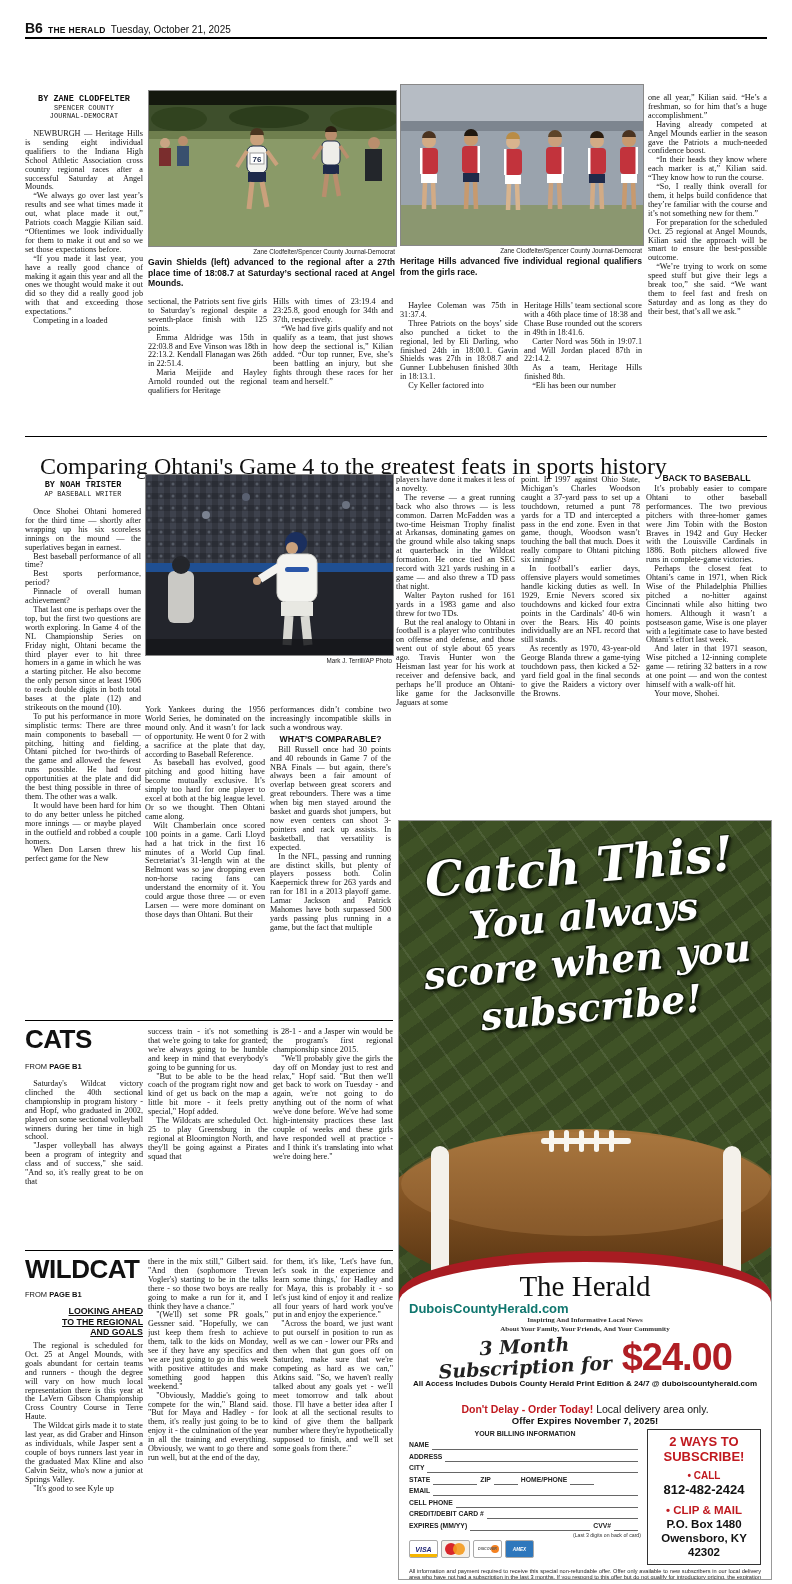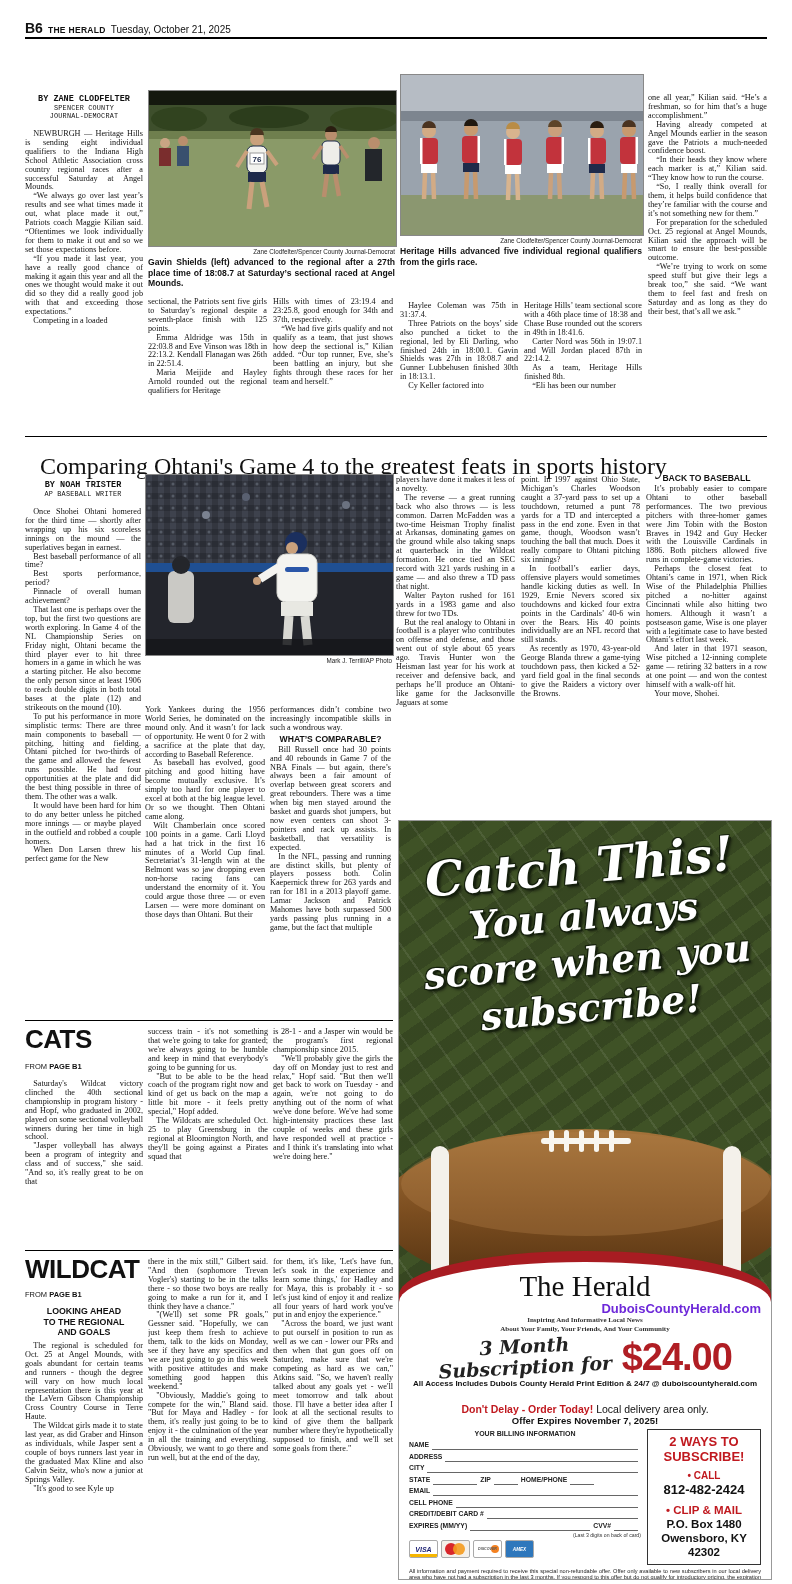--- a/index.html
+++ b/index.html
@@ -34,40 +34,40 @@
   .credit{font-family:"Liberation Sans","DejaVu Sans",sans-serif;font-size:6.3px;line-height:8px;
           text-align:right;color:#222;margin:1px 0 1px;}
   .cap{font-family:"Liberation Sans","DejaVu Sans",sans-serif;font-weight:bold;font-size:8.6px;
        line-height:10.6px;text-align:justify;margin:0;}
   
   .jump-title{position:absolute;font-family:"Liberation Sans","DejaVu Sans",sans-serif;
               font-weight:800;font-size:26px;line-height:27px;letter-spacing:-.5px;}
   .fromline{position:absolute;font-family:"Liberation Sans","DejaVu Sans",sans-serif;font-size:7.5px;}
   .fromline b{font-weight:bold;}
   .looking{position:absolute;font-family:"Liberation Sans","DejaVu Sans",sans-serif;font-weight:bold;
-           font-size:8.8px;line-height:10.5px;text-align:center;}
+           font-size:8.8px;line-height:10.5px;text-align:right;text-decoration:underline;}
   
   .ad{position:absolute;left:398px;top:820px;width:374px;height:760px;overflow:hidden;
       border:1px solid #999;box-sizing:border-box;}
   .field{position:absolute;inset:0;background-color:#3f5226;
     background-image:repeating-linear-gradient(55deg,rgba(255,255,255,.08) 0 2px,transparent 2px 26px),
                      repeating-linear-gradient(-35deg,rgba(0,0,0,.14) 0 14px,transparent 14px 28px);}
   .catch{position:absolute;left:0;top:18px;width:100%;text-align:center;transform:rotate(-5deg);
          color:#fff;font-family:"DejaVu Serif","Liberation Serif",serif;font-style:italic;font-weight:bold;
          text-shadow:2px 2px 0 #15200d,-1px -1px 0 #15200d,1px -1px 0 #15200d,-1px 1px 0 #15200d,3px 3px 3px rgba(0,0,0,.6);}
   .catch .l1{font-size:48px;line-height:54px;}
   .catch .l2{font-size:38px;line-height:46px;}
   .fb{position:absolute;left:-8px;top:285px;width:390px;height:195px;}
   .redarc{position:absolute;left:0;right:0;top:430px;bottom:0;background:#a81c22;
           border-radius:50% 50% 0 0 / 44px;}
   .whitepanel{position:absolute;left:0;right:0;top:441px;bottom:0;background:#fff;
               border-radius:50% 50% 0 0 / 40px;overflow:hidden;padding:10px 10px 4px;box-sizing:border-box;
               font-family:"Liberation Sans","DejaVu Sans",sans-serif;}
   .brand{text-align:center;font-family:"Liberation Serif","DejaVu Serif",serif;font-size:29px;line-height:29px;color:#111;}
-  .site{text-align:right;font-weight:bold;font-size:13px;line-height:15px;color:#6d28d9;}
+  .site{text-align:left;font-weight:bold;font-size:13px;line-height:15px;color:#0f766e;}
   .tag{text-align:center;font-family:"Liberation Serif","DejaVu Serif",serif;font-weight:bold;
        font-size:7px;line-height:8.5px;color:#333;}
   .offer{display:flex;justify-content:center;align-items:center;gap:10px;margin:3px 0 1px;}
   .script{font-family:"DejaVu Serif","Liberation Serif",serif;font-style:italic;font-weight:bold;
           font-size:19px;line-height:21px;text-align:center;color:#222;transform:rotate(-3deg);}
   .price{color:#b01e24;font-weight:bold;font-size:38px;line-height:38px;letter-spacing:-1px;}
   .access{text-align:center;font-weight:bold;font-size:8px;line-height:10px;color:#111;}
   .urgency{text-align:center;font-size:10.5px;line-height:12px;margin-top:14px;}
   .urgency .red{color:#c0191f;font-weight:bold;}
   .expires{text-align:center;font-weight:bold;font-size:9.5px;line-height:11px;}
@@ -166,21 +166,21 @@
     <div class="credit">Zane Clodfelter/Spencer County Journal-Democrat</div>
     <figcaption class="cap">Gavin Shields (left) advanced to the regional after a 27th place time of 18:08.7 at Saturday’s sectional raced at Angel Mounds.</figcaption>
   </figure>
 
   <div class="col" style="left:148px;top:298px;width:119px;height:134px;">sectional, the Patriots sent five girls to Saturday’s regional despite a seventh-place finish with 125 points.
  Emma Aldridge was 15th in 22:03.8 and Eve Vinson was 18th in 22:13.2. Kendall Flanagan was 26th in 22:51.4.
  Maria Meijide and Hayley Arnold rounded out the regional qualifiers for Heritage</div>
   <div class="col" style="left:273px;top:298px;width:120px;height:134px;">Hills with times of 23:19.4 and 23:25.8, good enough for 34th and 37th, respectively.
  “We had five girls qualify and not qualify as a team, that just shows how deep the sectional is,” Kilian added. “Our top runner, Eve, she’s been battling an injury, but she fights through these races for her team and herself.”</div>
 
-  <figure class="ph" style="left:400px;top:74px;width:242px;">
+  <figure class="ph" style="left:400px;top:84px;width:242px;">
     <svg viewBox="0 0 242 160" width="242" height="160">
       <rect width="242" height="160" fill="#9aa3ad"></rect>
       <rect width="242" height="36" fill="#b6bcc4"></rect>
       <rect y="36" width="242" height="10" fill="#7d858f"></rect>
       <rect y="120" width="242" height="40" fill="#8b9770"></rect>
       <g>
         <g transform="translate(28,0)">
             <circle cx="0" cy="56" r="7" fill="#d2ab85"></circle>
             <path d="M-7,53 a7,7 0 0 1 14,0 z" fill="#4a3320"></path>
             <rect x="-9" y="63" width="18" height="26" rx="4" fill="#c2333c"></rect>

